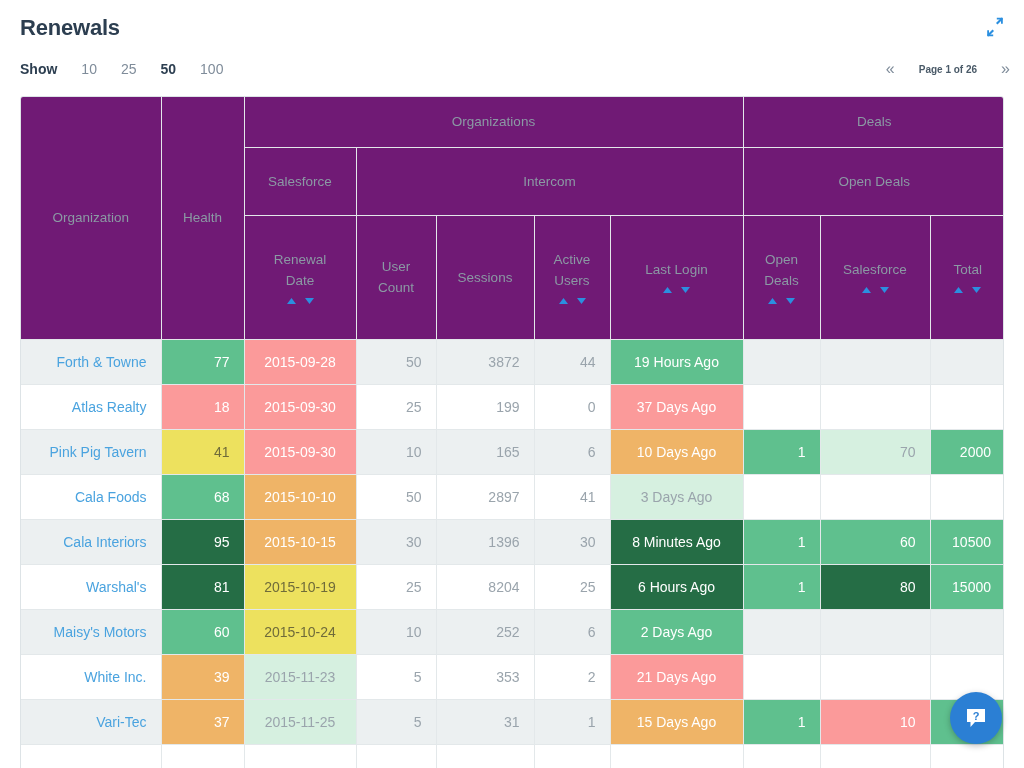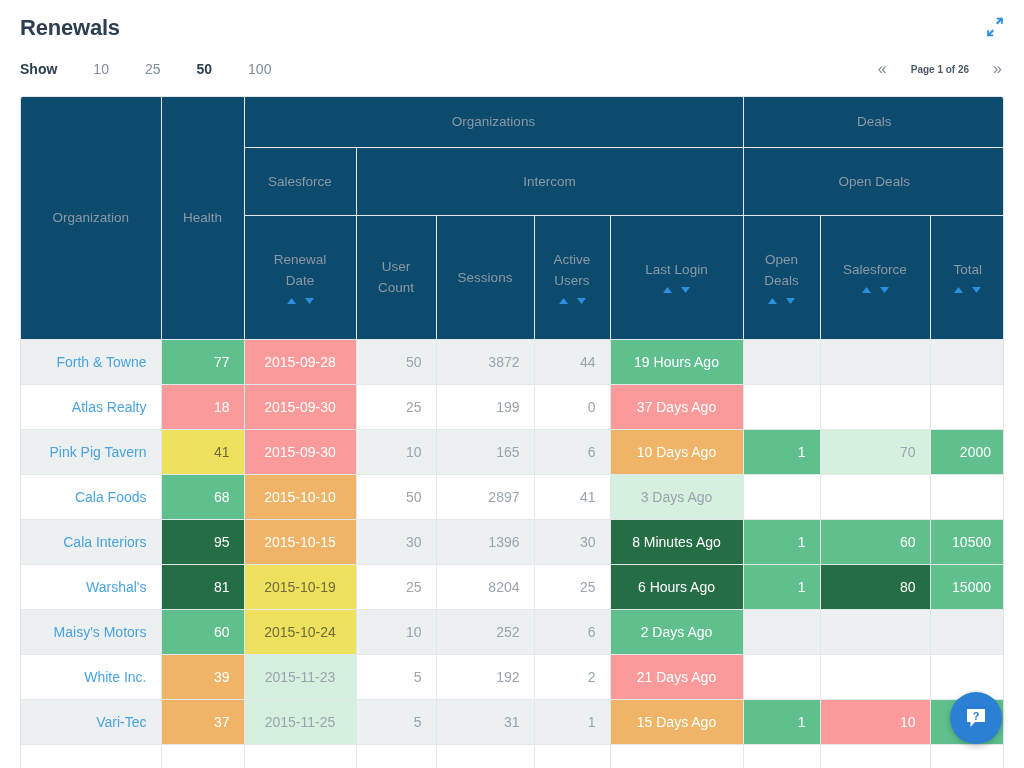--- a/index.html
+++ b/index.html
@@ -16,21 +16,21 @@
   .page {
     position: relative;
     width: 1024px;
     height: 768px;
     box-sizing: border-box;
   }
 
   
   .topbar {
     position: relative;
-    padding: 14px 16px 0 20px;
+    padding: 14px 8px 0 20px;
     height: 86px;
     box-sizing: border-box;
   }
 
   .page-title {
     font-size: 22px;
     font-weight: bold;
     color: #2C3E50;
     letter-spacing: -0.2px;
     margin: 0;
@@ -50,21 +50,21 @@
     display: flex;
     align-items: center;
     justify-content: space-between;
     margin-top: 16px;
     height: 22px;
   }
 
   .show-group {
     display: flex;
     align-items: flex-start;
-    gap: 16px;
+    gap: 4px;
   }
 
   .show-label {
     font-size: 14px;
     font-weight: bold;
     color: #2C3E50;
     margin-right: 20px;
   }
 
   .show-opt {
@@ -123,21 +123,21 @@
     padding: 0;
     margin: 0;
   }
 
   table.grid th:last-child,
   table.grid td:last-child {
     border-right: none;
   }
 
   thead th {
-    background: #0c4a6e;
+    background: #701a75;
     color: #8B99A4;
     font-size: 13.5px;
     font-weight: normal;
     vertical-align: middle;
     padding: 8px 6px;
     box-sizing: border-box;
   }
 
   .hdr-label {
     display: block;
@@ -622,21 +622,21 @@
             <td class="hc-orange">
               <div class="cell right">39</div>
             </td>
             <td class="hc-pale-green">
               <div class="cell center">2015-11-23</div>
             </td>
             <td class="">
               <div class="cell right">5</div>
             </td>
             <td class="">
-              <div class="cell right">192</div>
+              <div class="cell right">353</div>
             </td>
             <td class="">
               <div class="cell right">2</div>
             </td>
             <td class="hc-salmon">
               <div class="cell center">21 Days Ago</div>
             </td>
             <td class="">
               <div class="cell right"></div>
             </td>

